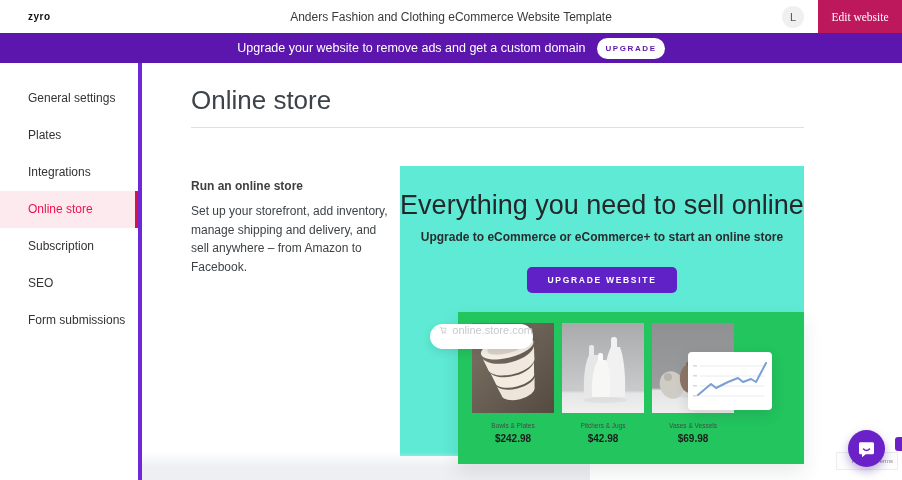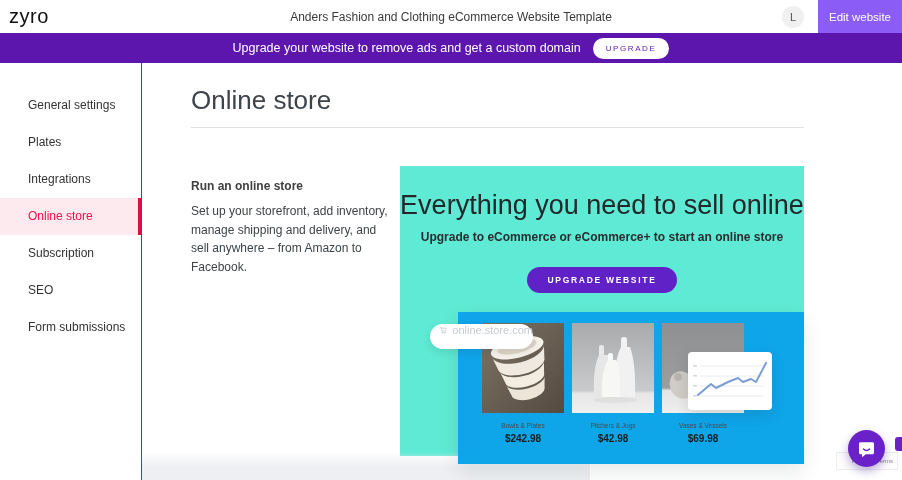--- a/index.html
+++ b/index.html
@@ -2,56 +2,56 @@
 <html><head>
 <meta charset="utf-8">
 <style>
   * { margin:0; padding:0; box-sizing:border-box; }
   html,body { background:#e9e9e9; }
   body { font-family:"Liberation Sans", sans-serif; }
   .screen { position:relative; width:902px; height:480px; background:#fff; overflow:hidden; margin:0 auto; }
 
   
   .header { position:absolute; left:0; top:0; width:902px; height:33px; background:#fff; display:flex; align-items:center; z-index:10; }
-  .logo { padding-left:9px; width:120px; font-size:20px; font-weight:400; letter-spacing:.5px; color:#101010; }
+  .logo { padding-left:28px; width:120px; font-size:10px; font-weight:700; letter-spacing:.5px; color:#101010; }
   .header-title { flex:1; text-align:center; font-size:12px; color:#3a3a3a; }
   .header-right { display:flex; align-items:center; height:33px; }
   .avatar { width:22px; height:22px; border-radius:50%; background:#f0f0f1; color:#555; font-size:11px; display:flex; align-items:center; justify-content:center; margin-right:14px; cursor:pointer; }
-  .edit-btn { width:84px; height:33px; background:#8b5cf6; color:#fff; border:none; font-size:11.5px; font-family:Liberation Sans, sans-serif; cursor:pointer; }
+  .edit-btn { width:84px; height:33px; background:#be185d; color:#fff; border:none; font-size:11.5px; font-family:Liberation Serif, serif; cursor:pointer; }
 
   
   .banner { position:absolute; left:0; top:33px; width:902px; height:30px; background:#5c16ad; display:flex; align-items:center; justify-content:center; gap:12px; z-index:10; }
   .banner-text { color:#fff; font-size:12.5px; }
-  .banner-btn { height:21px; padding:0 13px; border-radius:11px; background:#fff; border:none; color:#5c16ad; font-size:8px; font-weight:normal; letter-spacing:1.6px; font-family:inherit; cursor:pointer; }
-
-  
-  .sidebar { position:absolute; left:0; top:63px; width:142px; height:417px; background:#fff; border-right:1px solid #6d28d9; padding-top:24px; z-index:5; }
+  .banner-btn { height:21px; padding:0 8px; border-radius:11px; background:#fff; border:none; color:#5c16ad; font-size:8px; font-weight:bold; letter-spacing:1.6px; font-family:inherit; cursor:pointer; }
+
+  
+  .sidebar { position:absolute; left:0; top:63px; width:142px; height:417px; background:#fff; border-right:4px solid #6d28d9; padding-top:17px; z-index:5; }
   .nav-item { height:37px; line-height:37px; padding-left:28px; font-size:12px; color:#333; cursor:pointer; white-space:nowrap; }
   .nav-item.active { background:#fdeaee; color:#f2114e; border-right:3px solid #da1243; }
 
   
   .page-title { position:absolute; left:191px; top:85px; font-size:26px; font-weight:400; color:#3d4349; }
   .h-divider { position:absolute; left:191px; top:127px; width:613px; height:1px; background:#dfe0e2; }
 
   .left-col { position:absolute; left:191px; top:163px; width:202px; }
   .left-col h3 { font-size:12px; font-weight:bold; color:#404040; margin-bottom:9px;margin-top:16px; }
   .left-col p { font-size:12px; color:#3e4347; line-height:1.55; }
 
   .gray-panel { position:absolute; left:400px; top:166px; width:404px; height:290px; background:#5eead4; }
   .promo-heading { text-align:center; margin-top:24px; font-size:27px; font-weight:400; color:#24272a; }
   .promo-sub { text-align:center; margin-top:9px; font-size:12px; font-weight:600; color:#2a2d30; }
   .promo-btn-row { text-align:center; margin-top:23px; }
-  .promo-btn { height:26px; padding:0 20px; border-radius:13px; background:#6021c6; color:#fff; border:none; font-size:8.5px; font-weight:bold; letter-spacing:1.7px; font-family:inherit; cursor:pointer; }
+  .promo-btn { height:26px; padding:0 20px; border-radius:5px; background:#6021c6; color:#fff; border:none; font-size:8.5px; font-weight:bold; letter-spacing:1.7px; font-family:inherit; cursor:pointer; }
 
   
   .bottom-strip { position:absolute; left:142px; top:452px; width:448px; height:28px; background:linear-gradient(180deg, rgba(238,240,243,0) 0%, #edeff2 55%); z-index:1; }
   .corner-artifact { position:absolute; left:0; top:472px; width:0; height:0; border-left:8px solid #2c2c2c; border-top:8px solid transparent; opacity:.85; z-index:3; }
 
   
-  .mock-card { position:absolute; left:458px; top:312px; width:346px; height:152px; background:#0ea5e9; box-shadow:0 8px 18px rgba(40,45,60,.10); padding:11px 0 0 24px; z-index:2; }
+  .mock-card { position:absolute; left:458px; top:312px; width:346px; height:152px; background:#22c55e; box-shadow:0 8px 18px rgba(40,45,60,.10); padding:11px 0 0 14px; z-index:2; }
   .products { display:flex; gap:8px; }
   .product { width:82px; text-align:center; }
   .product-img { width:82px; height:90px; display:block; }
   .product-name { font-size:6.5px; color:#4a4a4a; margin-top:9px; }
   .product-price { font-size:10px; font-weight:bold; color:#1c1c1c; margin-top:4px; }
 
   .url-pill { position:absolute; left:430px; top:324px; width:103px; height:25px; background:#fff; border-radius:13px; box-shadow:0 3px 8px rgba(40,45,60,.12); display:flex; gap:5px; padding-left:9px; z-index:4; }
   .url-pill span { font-size:11px; color:#c6cacf; }
 
   .chart-card { position:absolute; left:688px; top:352px; width:84px; height:58px; background:#fff; border-radius:4px; box-shadow:0 5px 14px rgba(40,45,60,.14); z-index:4; }

